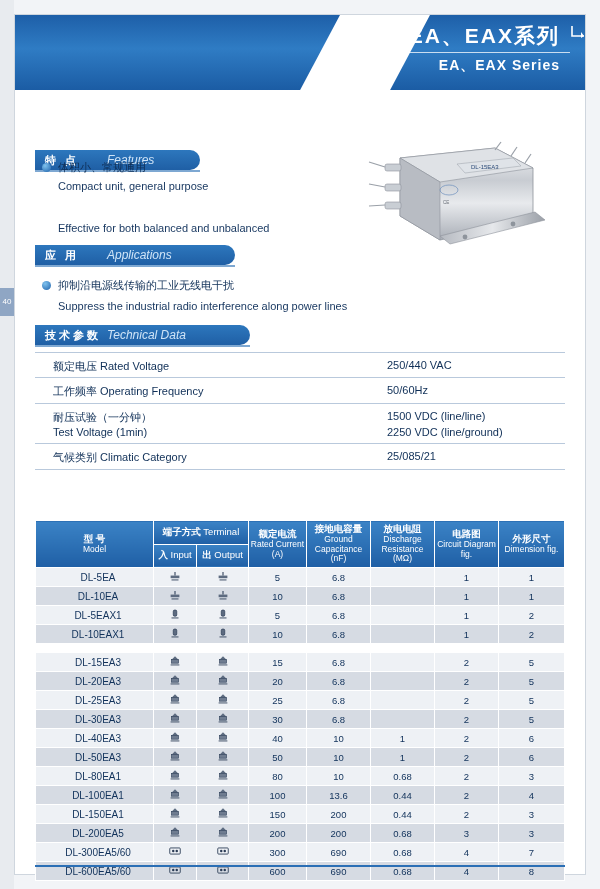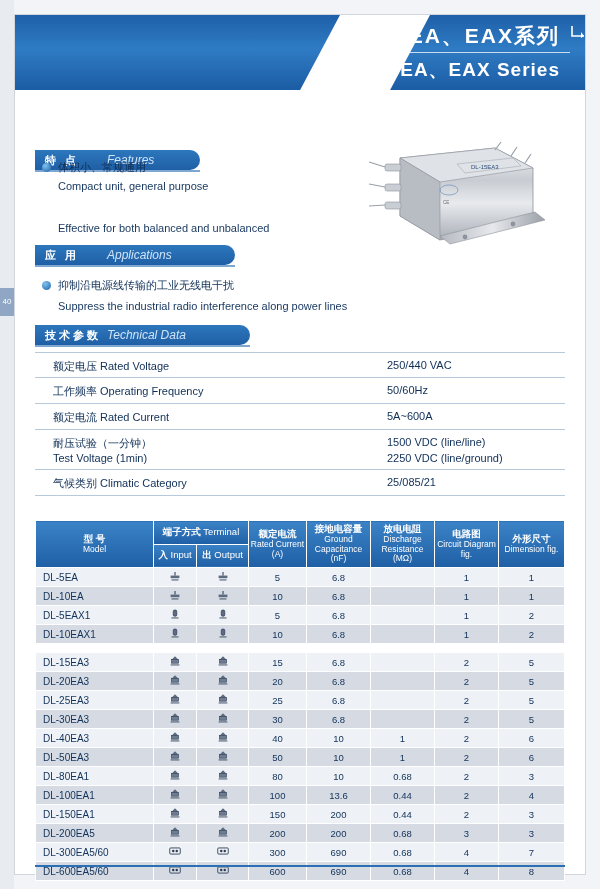--- a/index.html
+++ b/index.html
@@ -42,21 +42,21 @@
     background:#ffffff;
     transform:skewX(-28deg);
     transform-origin:top left;
   }
   .header-title-cn {
     position:absolute; right:40px; top:22px;
     color:#ffffff; font-size:21px; font-weight:bold; letter-spacing:2px;
   }
   .header-title-en {
     position:absolute; right:40px; top:57px;
-    color:#ffffff; font-size:19px; font-weight:bold; letter-spacing:1px;margin-left:20px;
+    color:#ffffff; font-size:14px; font-weight:bold; letter-spacing:1px;margin-left:20px;
   }
   .header-rule {
     position:absolute; left:390px; top:52px; width:180px; height:1px;
     background:rgba(255,255,255,0.75);
   }
   .corner-mark {
     position:absolute; right:14px; top:24px; width:16px; height:16px;
   }
 
   
@@ -128,21 +128,21 @@
     padding:0;
   }
   .mtable thead th {
     background:linear-gradient(180deg,#3b83c6 0%, #1f5fa5 100%);
     color:#ffffff; font-weight:bold; line-height:1.15;
     padding:3px 1px;
   }
   .mtable thead th .sub { font-weight:normal; font-size:8.5px; display:block; }
   .mtable tbody td { height:19px; background:#eef1f5; }
   .mtable tbody tr.alt td { background:#d6dbe3; }
-  .mtable tbody td.model { text-align:left; padding-left:7px; font-size:10px; }
+  .mtable tbody td.model { text-align:center; padding-left:7px; font-size:10px; }
   .mtable tbody tr.gap td { height:9px; background:#ffffff; border-left-color:#ffffff; border-right-color:#ffffff;}
   .sym {
     display:inline-block; width:14px; height:12px;
   }
   .foot-rule {
     position:absolute; left:35px; bottom:22px; width:530px; height:2px;
     background:#2b6fb5;
   }
 </style>
 </head>
@@ -248,24 +248,20 @@
 
   <div class="tdata">
     <div class="tdata-row tdata-top">
       <div class="lbl">额定电压 Rated Voltage</div>
       <div class="val">250/440  VAC</div>
     </div>
     <div class="tdata-row">
       <div class="lbl">工作频率 Operating Frequency</div>
       <div class="val">50/60Hz</div>
     </div>
-    <div class="tdata-row">
-      <div class="lbl">额定电流 Rated Current</div>
-      <div class="val">5A~600A</div>
-    </div>
     <div class="tdata-row tall">
       <div class="lbl">耐压试验（一分钟）</div>
       <div class="lbl" style="top:22px;">Test Voltage (1min)</div>
       <div class="val">1500  VDC  (line/line)</div>
       <div class="val2">2250  VDC  (line/ground)</div>
     </div>
     <div class="tdata-row">
       <div class="lbl">气候类别 Climatic Category</div>
       <div class="val">25/085/21</div>
     </div>

